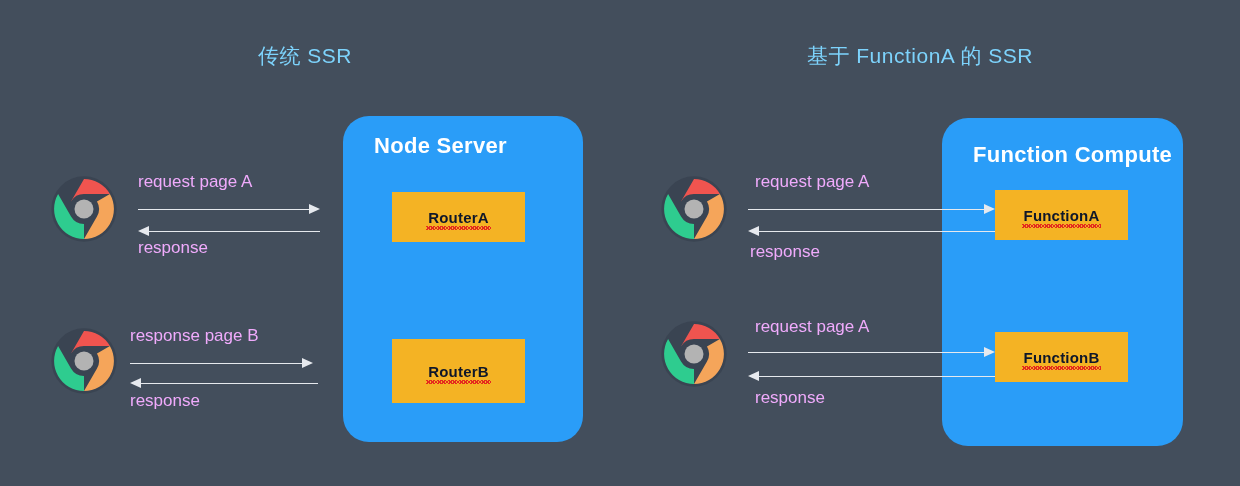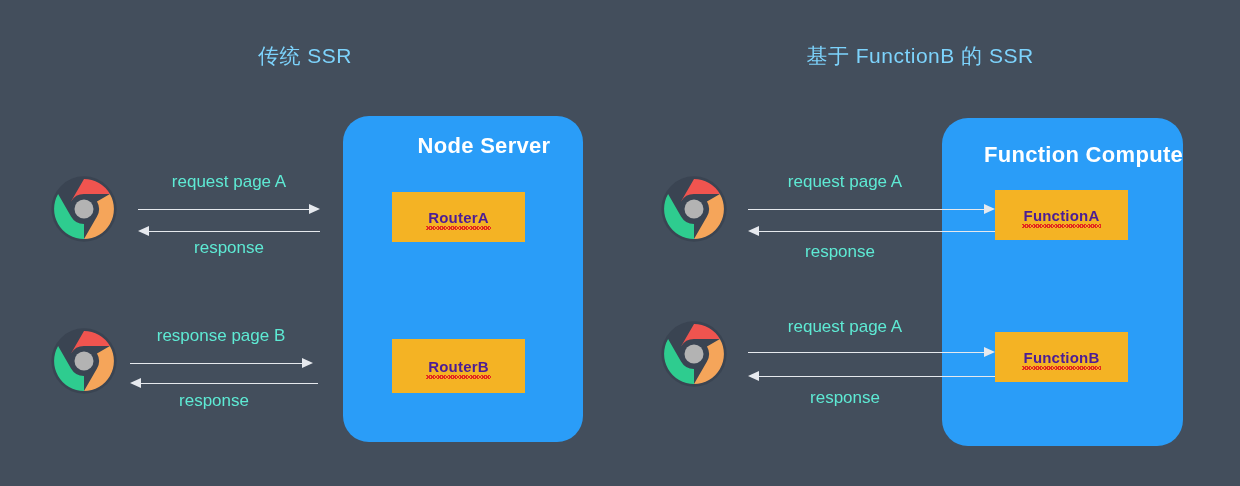--- a/index.html
+++ b/index.html
@@ -32,41 +32,40 @@
   #title-right { left: 760px; top: 42px; width: 320px; }
 
   
   .server-box {
     position: absolute;
     background: #2a9df8;
     border-radius: 26px;
   }
   .server-title {
     position: absolute;
-    left: 0;
+    left: 10px;
     width: 100%;
-    text-align: center;
     color: #ffffff;
     font-size: 22px;
     font-weight: bold;
     letter-spacing: 0.3px;
     white-space: nowrap;
     padding-left: 21px;
   }
 
   
   .unit-box {
     position: absolute;
     background: #f4b324;
     display: flex;
     align-items: center;
     justify-content: center;
   }
   .unit-label {
-    color: #4c1d95;
+    color: #0f172a;
     font-size: 15px;
     font-weight: bold;
     letter-spacing: 0.2px;
     position: relative;
     white-space: nowrap;
   }
   
   .unit-label::after {
     content: "";
     position: absolute;
@@ -105,42 +104,41 @@
     width: 0;
     height: 0;
     border-top: 5px solid transparent;
     border-bottom: 5px solid transparent;
   }
   .head-right { border-left: 11px solid #e6e9ee; }
   .head-left  { border-right: 11px solid #e6e9ee; }
 
   .flow-label {
     position: absolute;
-    color: #5eead4;
+    color: #f0abfc;
     font-size: 17px;
     font-weight: 400;
     white-space: nowrap;
-    text-align: center;
   }
 </style>
 </head>
 <body>
 
 <div id="canvas">
 
   <div class="section-title" id="title-left">传统 SSR</div>
 
   <div class="server-box" style="left:343px; top:116px; width:240px; height:326px;">
     <div class="server-title" style="top:17px;">Node Server</div>
 
     <div class="unit-box" style="left:49px; top:76px; width:133px; height:50px;">
       <span class="unit-label">RouterA</span>
     </div>
 
-    <div class="unit-box" style="left:49px; top:223px; width:133px; height:54px;">
+    <div class="unit-box" style="left:49px; top:223px; width:133px; height:64px;">
       <span class="unit-label">RouterB</span>
     </div>
   </div>
 
   <svg class="chrome-icon" style="left:50px; top:175px;" viewBox="0 0 100 100">
     <circle cx="50" cy="50" r="48" fill="#3a4452"></circle>
     <path d="M50 6 A44 44 0 0 1 88.1 28 L50 28 A22 22 0 0 0 30.9 39 Z" fill="#f0544f"></path>
     <path d="M88.1 28 A44 44 0 0 1 50 94 L69.1 61 A22 22 0 0 0 69.1 39 Z" fill="#f5a55a"></path>
     <path d="M50 94 A44 44 0 0 1 11.9 28 L30.9 61 A22 22 0 0 0 50 72 Z" fill="#2ecc8f"></path>
     <circle cx="50" cy="50" r="14" fill="#b3b3b3"></circle>
@@ -163,21 +161,21 @@
   </svg>
 
   <div class="flow-label" style="left:130px; top:326px; width:182px;">response  page B</div>
   <div class="flow-line" style="left:130px; top:363px; width:172px;"></div>
   <div class="flow-head head-right" style="left:302px; top:358px;"></div>
 
   <div class="flow-line" style="left:141px; top:383px; width:177px;"></div>
   <div class="flow-head head-left" style="left:130px; top:378px;"></div>
   <div class="flow-label" style="left:130px; top:391px; width:168px;">response</div>
 
-  <div class="section-title" id="title-right">基于 FunctionB 的 SSR</div>
+  <div class="section-title" id="title-right">基于 FunctionA 的 SSR</div>
 
   <div class="server-box" style="left:942px; top:118px; width:241px; height:328px;">
     <div class="server-title" style="top:24px;">Function Compute</div>
 
     <div class="unit-box" style="left:53px; top:72px; width:133px; height:50px;">
       <span class="unit-label">FunctionA</span>
     </div>
 
     <div class="unit-box" style="left:53px; top:214px; width:133px; height:50px;">
       <span class="unit-label">FunctionB</span>

